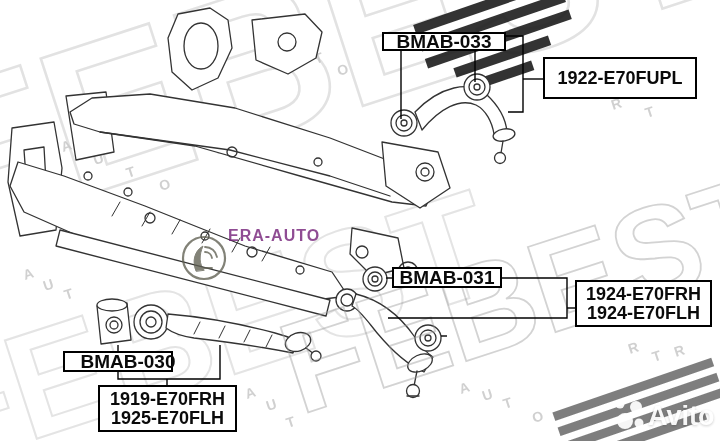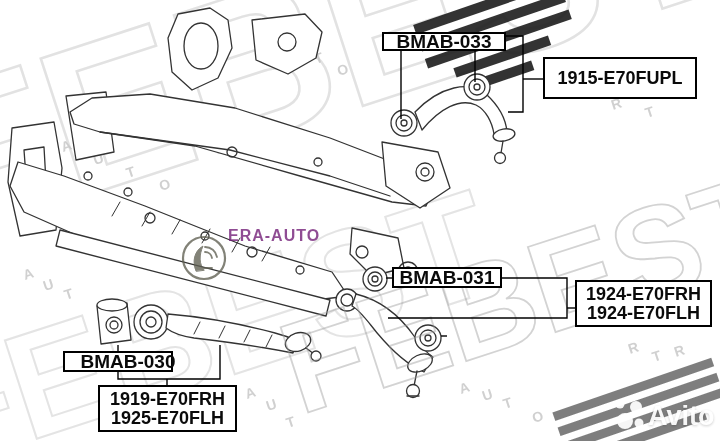--- a/index.html
+++ b/index.html
@@ -177,21 +177,21 @@
     <circle cx="625" cy="421" r="8"></circle>
     <circle cx="639" cy="423" r="4.5"></circle>
   </g>
 </svg>
 
 <div class="part-label lbl-1line" style="left:382px;top:32px;width:124px;height:19px;">
   <span>BMAB-033</span>
 </div>
 
 <div class="part-label lbl-2line" style="left:543px;top:57px;width:154px;height:42px;">
-  <span>1915-E70FUPL</span>
+  <span>1922-E70FUPL</span>
 </div>
 
 <div class="part-label lbl-1line" style="left:392px;top:267px;width:110px;height:21px;">
   <span>BMAB-031</span>
 </div>
 
 <div class="part-label lbl-2line" style="left:575px;top:280px;width:137px;height:47px;">
   <span>1924-E70FRH</span>
   <span>1924-E70FLH</span>
 </div>

